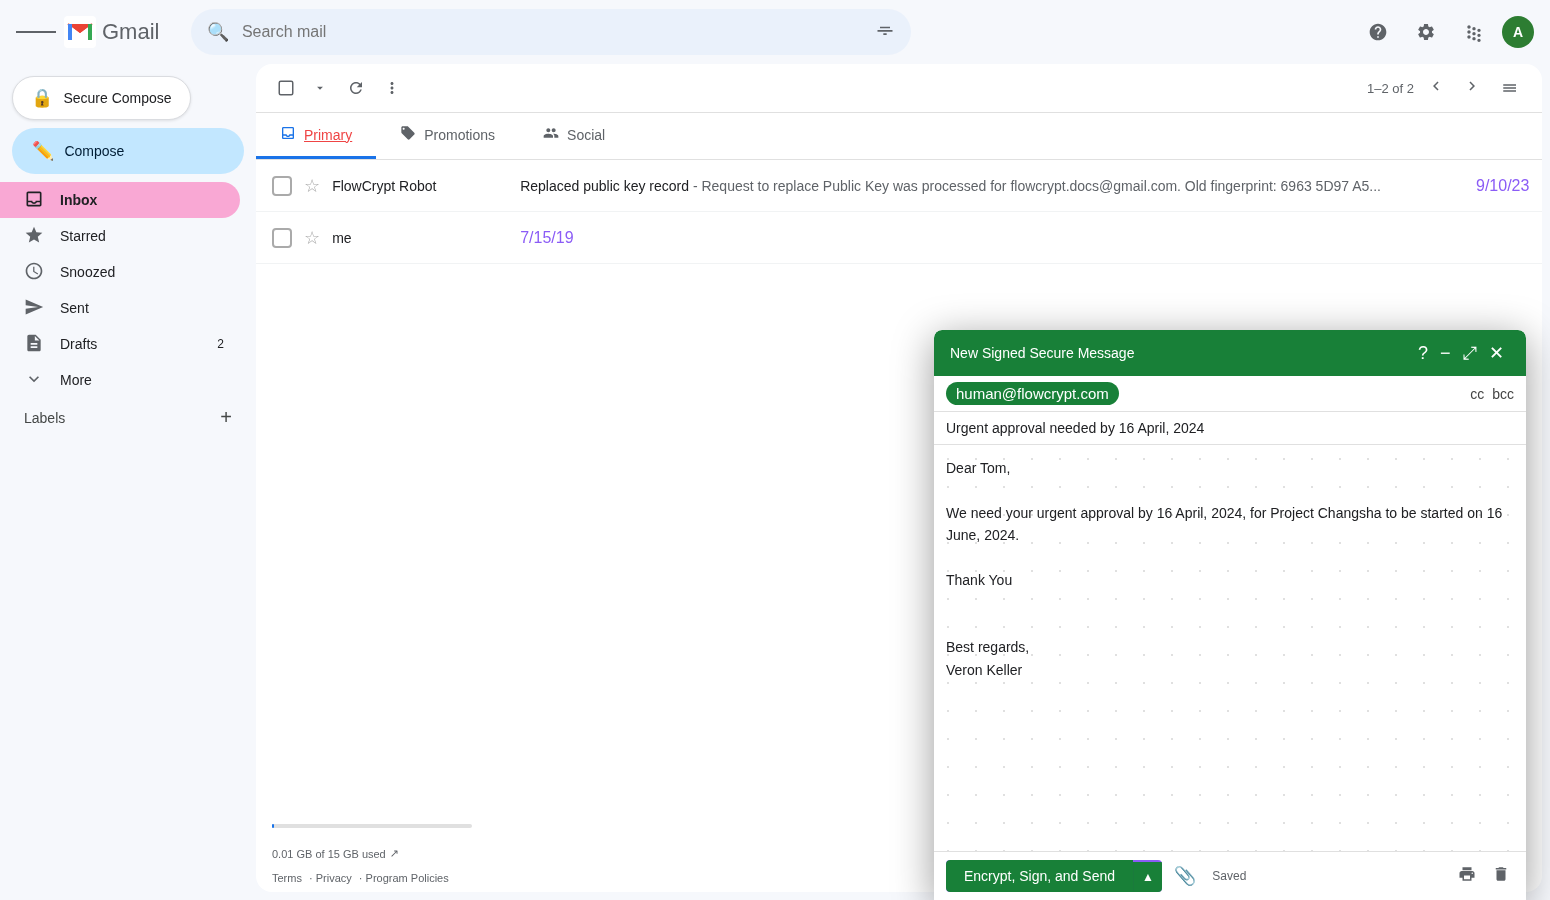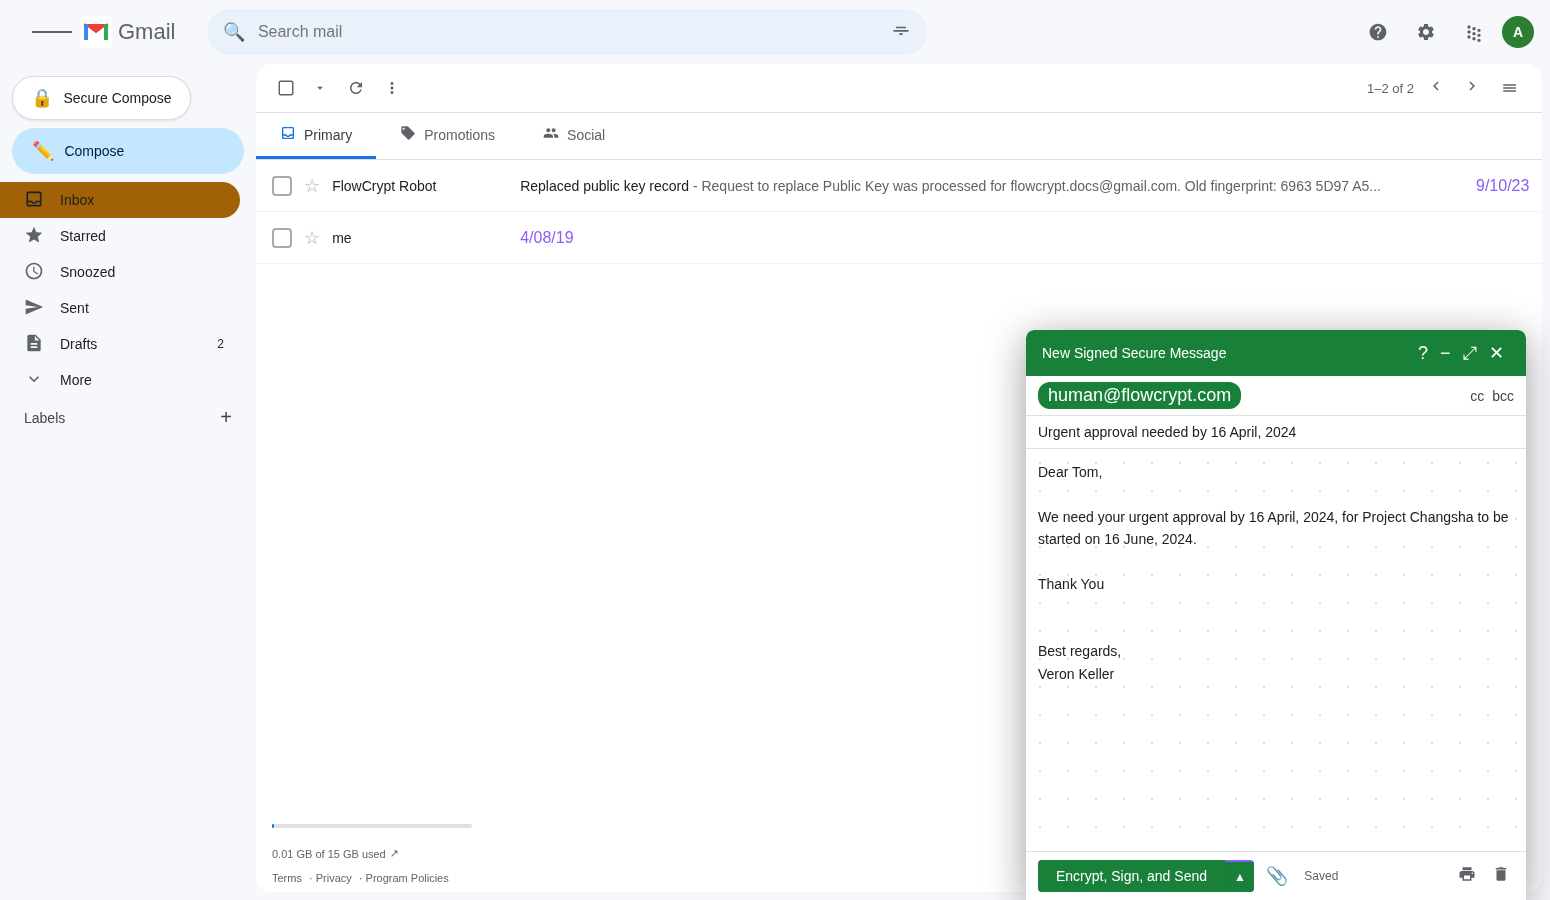--- a/index.html
+++ b/index.html
@@ -2,21 +2,21 @@
 <html><head>
   <meta charset="utf-8">
   <style>
     * { margin: 0; padding: 0; box-sizing: border-box; }
     body { font-family: 'Google Sans', Arial, sans-serif; background: #f6f8fc; color: #202124; font-size: 14px; height: 900px; overflow: hidden; }
 
     
     .topbar {
       display: flex; align-items: center; height: 64px;
       background: #f6f8fc; padding: 0 16px; gap: 8px;
-      position: fixed; top: 0; left: 0; right: 0; z-index: 100; margin-left: 16px;
+      position: fixed; top: 0; left: 0; right: 0; z-index: 100;
     }
     .hamburger-btn {
       width: 40px; height: 40px; border-radius: 50%; border: none;
       background: transparent; cursor: pointer; display: flex; align-items: center; justify-content: center;
     }
     .hamburger-btn span { display: block; width: 18px; height: 2px; background: #5f6368; margin: 2px auto; }
     .gmail-logo { display: flex; align-items: center; gap: 4px; margin-right: 8px; }
 
     .search-bar {
       flex: 1; max-width: 720px; height: 46px;
@@ -69,21 +69,21 @@
       font-size: 14px; font-weight: 500; color: #001d35; width: calc(100% - 24px);
     }
     .compose-icon { font-size: 18px; }
 
     .nav-item {
       display: flex; align-items: center; gap: 16px;
       padding: 4px 16px 4px 24px; height: 36px; cursor: pointer;
       border-radius: 0 18px 18px 0; margin-right: 16px;
       font-size: 14px; color: #202124;
     }
-    .nav-item.active { background: #a16207; font-weight: 400; }
+    .nav-item.active { background: #f9a8d4; font-weight: 700; }
     .nav-item .badge {
       margin-left: auto; font-size: 12px; font-weight: 500; color: #202124;
     }
     .nav-label { font-size: 14px; }
 
     .labels-header {
       display: flex; align-items: center; justify-content: space-between;
       padding: 8px 24px; color: #444746; font-size: 14px;
     }
     .labels-add { font-size: 20px; cursor: pointer; color: #444746; }
@@ -103,21 +103,21 @@
 
     
     .tabs {
       display: flex; border-bottom: 1px solid #e0e0e0;
     }
     .tab {
       display: flex; align-items: center; gap: 8px; padding: 12px 24px;
       cursor: pointer; font-size: 14px; color: #5f6368; border-bottom: 3px solid transparent;
       white-space: nowrap;
     }
-    .tab.active { color: #404040; border-bottom-color: #1a73e8; font-weight: 500; }
+    .tab.active { color: #ef4444; border-bottom-color: #1a73e8; font-weight: 500; text-decoration: underline; }
 
     
     .email-list { overflow-y: auto; flex: 1; }
     .email-row {
       display: flex; align-items: center; padding: 8px 16px; cursor: pointer;
       border-bottom: 1px solid #f1f3f4; min-height: 52px; gap: 8px;
     }
     .email-check { width: 20px; height: 20px; border-radius: 4px; border: 2px solid #aaa; flex-shrink: 0; cursor: pointer; }
     .email-star { font-size: 18px; color: #aaa; cursor: pointer; margin: 0 4px; flex-shrink: 0; }
     .email-sender { width: 180px; font-size: 14px; font-weight: 500; flex-shrink: 0; overflow: hidden; text-overflow: ellipsis; white-space: nowrap; }
@@ -130,42 +130,42 @@
     .storage-bar-container { padding: 8px 16px; display: flex; flex-direction: column; gap: 19px; }
     .storage-track { height: 4px; background: #e0e0e0; border-radius: 2px; width: 200px; }
     .storage-fill { height: 4px; background: #1a73e8; border-radius: 2px; width: 2px; }
     .storage-text { font-size: 11px; color: #5f6368; display: flex; align-items: center; gap: 4px; }
     .footer-links { padding: 4px 16px 8px; font-size: 11px; color: #5f6368; }
     .footer-links a { color: #5f6368; text-decoration: none; margin-right: 4px; }
 
     
     .compose-window {
       position: fixed; bottom: 0; right: 24px;
-      width: 500px; height: 570px;
+      width: 592px; height: 570px;
       background: white; border-radius: 8px 8px 0 0;
       box-shadow: 0 8px 40px rgba(0,0,0,0.4); z-index: 200;
       display: flex; flex-direction: column;
       overflow: hidden;
     }
     .compose-header {
       background: #188038; color: white; padding: 10px 16px;
       display: flex; align-items: center; cursor: pointer; border-radius: 8px 8px 0 0;
     }
     .compose-title { flex: 1; font-size: 14px; font-weight: 500; }
     .compose-header-btn {
       background: transparent; border: none; color: white; cursor: pointer;
       font-size: 18px; padding: 2px 6px; border-radius: 4px;
     }
     .compose-to-row {
       display: flex; align-items: center; padding: 6px 12px;
       border-bottom: 1px solid #e0e0e0; gap: 8px;
     }
     .compose-to-chip {
       background: #188038; color: white; border-radius: 12px;
-      padding: 3px 10px; font-size: 18px; font-weight: 500;
+      padding: 3px 10px; font-size: 15px; font-weight: 500;
     }
     .compose-to-cc { margin-left: auto; color: #444; font-size: 14px; cursor: pointer; }
     .compose-subject-row {
       padding: 8px 12px; border-bottom: 1px solid #e0e0e0;
       font-size: 14px; color: #202124;
     }
     .compose-body {
       flex: 1; padding: 12px;
       font-size: 14px; color: #202124; line-height: 1.6;
       background-image: radial-gradient(circle, #e0e0e0 1px, transparent 1px);
@@ -396,21 +396,21 @@
         <span class="email-sender">FlowCrypt Robot</span>
         <span class="email-snippet">
           <span class="subject">Replaced public key record</span><span class="body"> - Request to replace Public Key was processed for flowcrypt.docs@gmail.com. Old fingerprint: 6963 5D97 A5...</span>
         </span>
         <span class="email-date">9/10/23</span>
       </div>
       <div class="email-row">
         <div class="email-check"></div>
         <span class="email-star">☆</span>
         <span class="email-sender">me</span>
-        <span class="email-date">4/08/19</span>
+        <span class="email-date">7/15/19</span>
       </div>
     </div>
 
     <div style="margin-top:auto;">
       <div class="storage-bar-container">
         <div class="storage-track">
           <div class="storage-fill"></div>
         </div>
         <div class="storage-text">
           <span>0.01 GB of 15 GB used</span>

